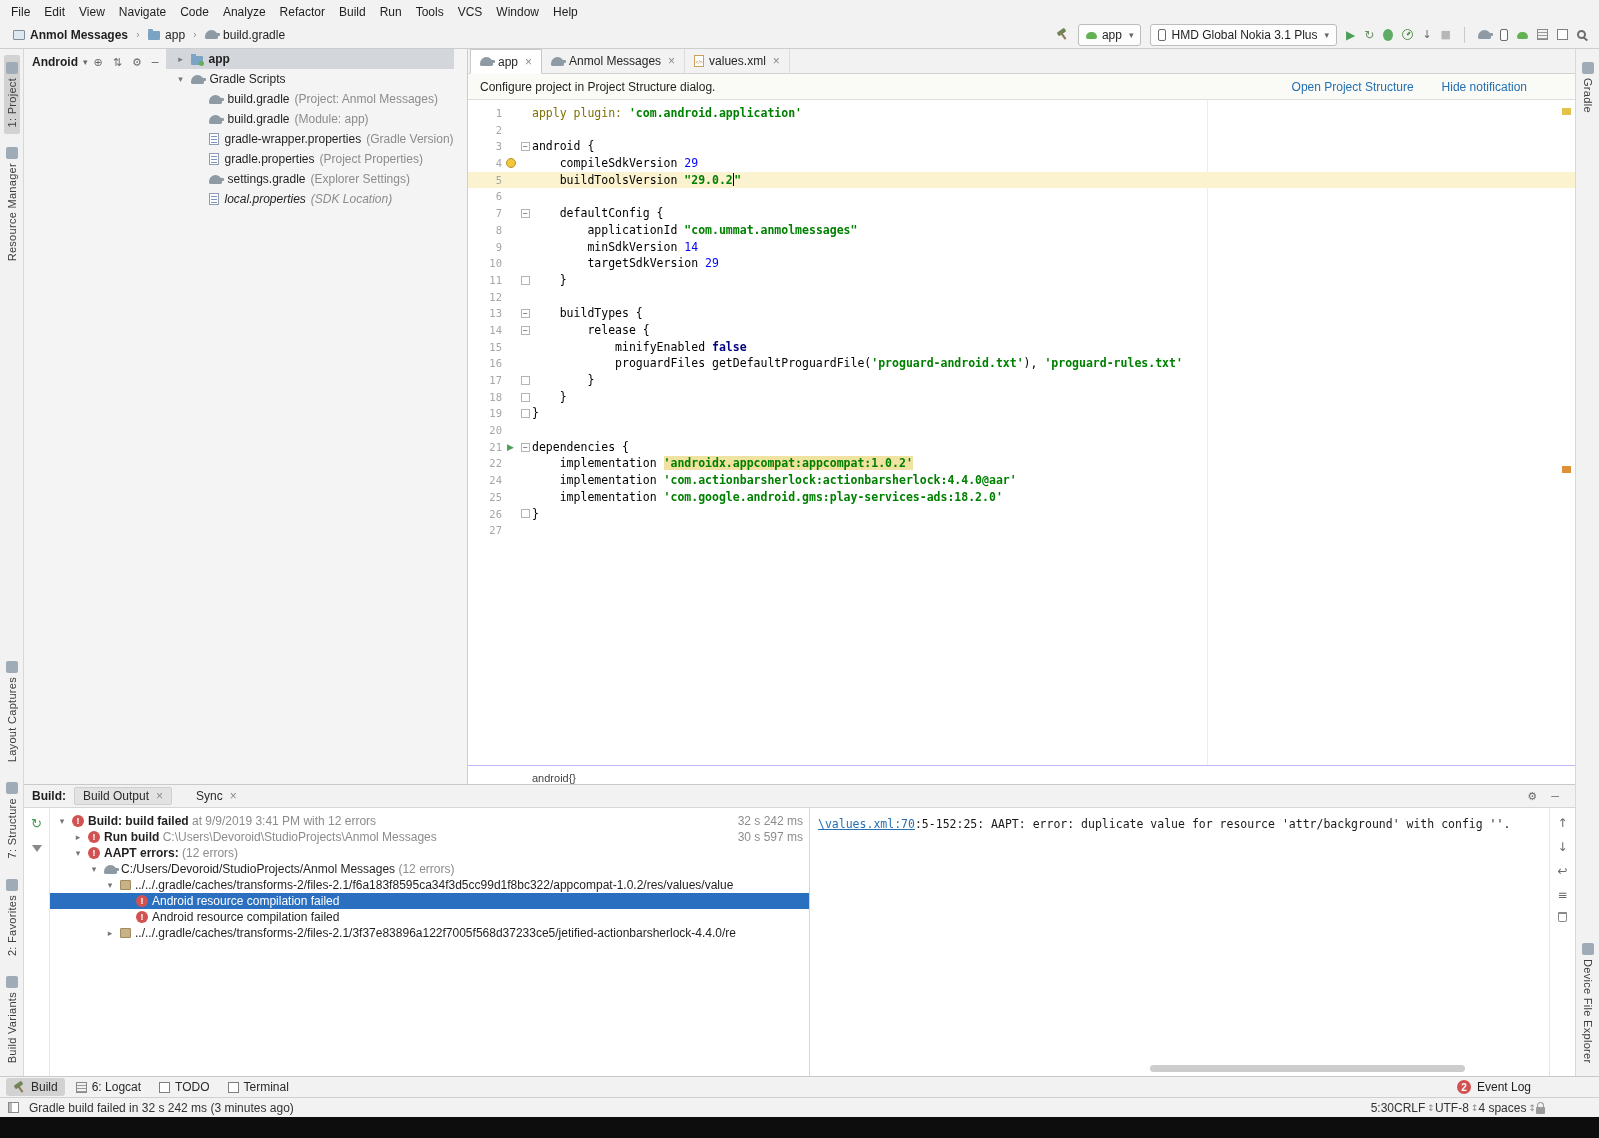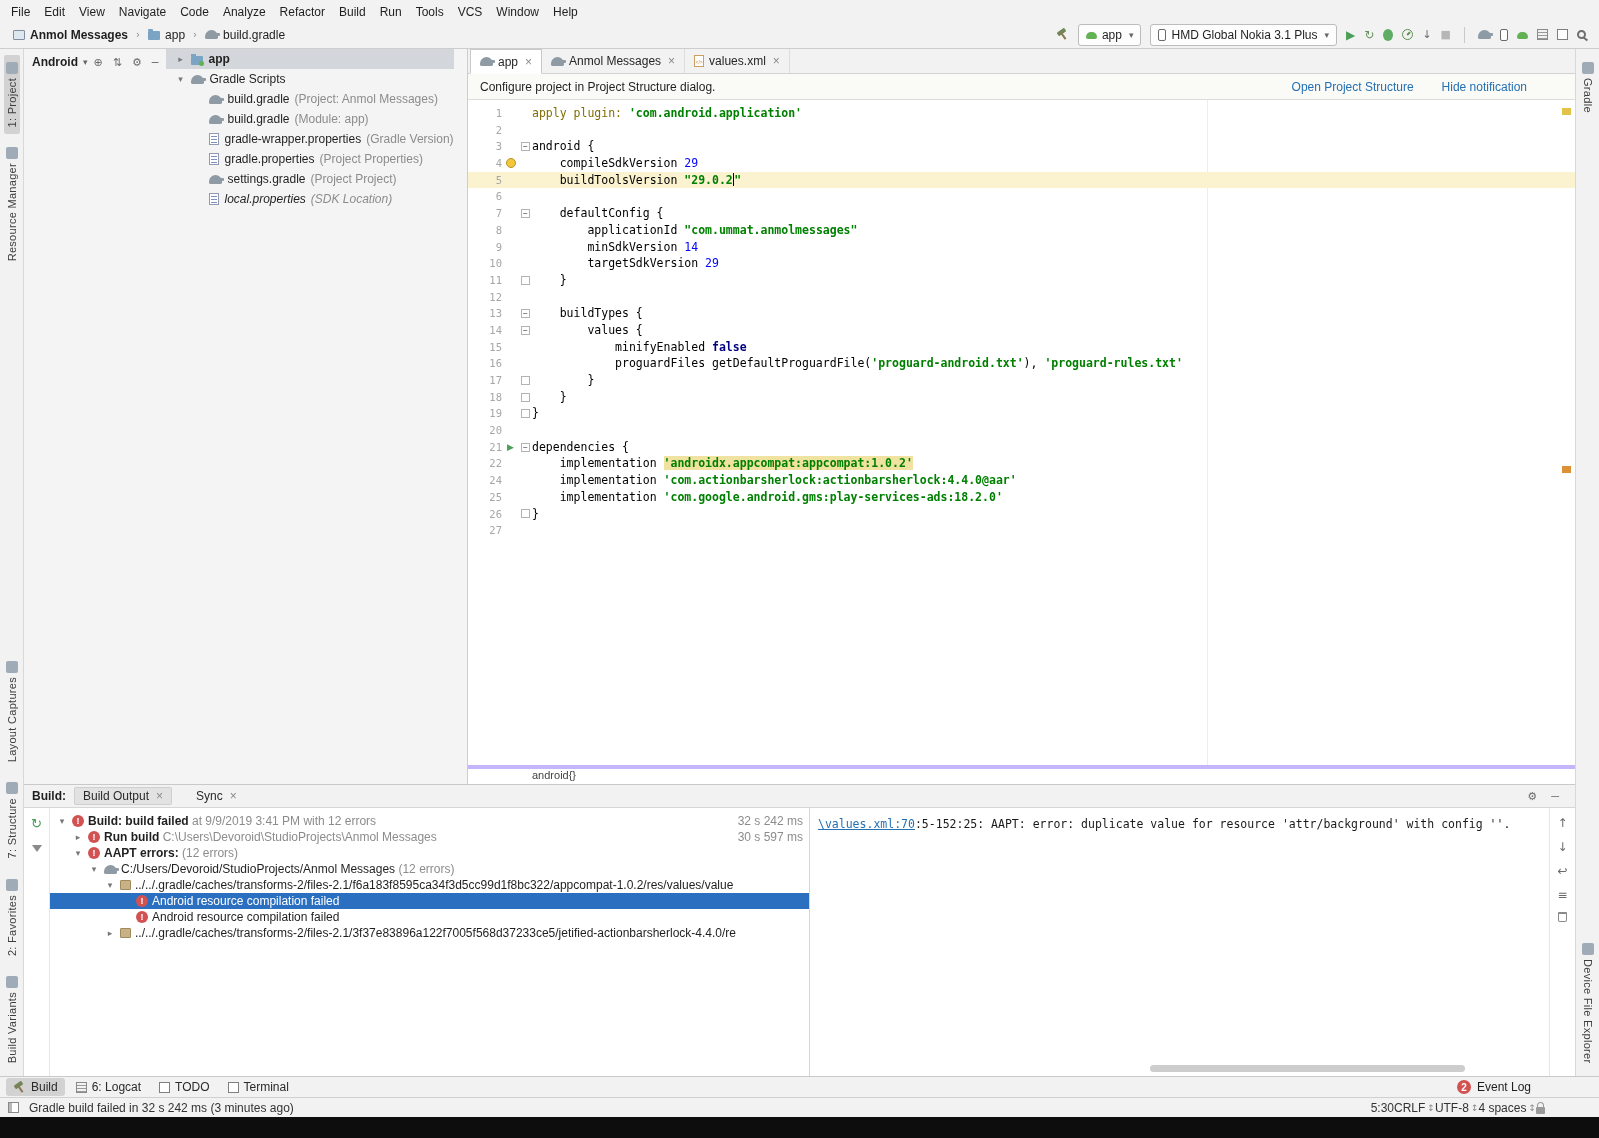--- a/index.html
+++ b/index.html
@@ -73,21 +73,21 @@
 .fold-box{width:9px;height:9px;border:1px solid #b3b3b3;background:#fff;font-size:8px;line-height:7px;text-align:center;color:#555;font-family:"DejaVu Sans Mono",monospace}
 .ctext{flex:1;overflow:hidden}
 .tk-plain{color:#000}
 .tk-kw{color:#000080;font-weight:bold}
 .tk-str{color:#008000;font-weight:bold}
 .tk-strhl{color:#008000;font-weight:bold;background:#f0e2a0}
 .tk-num{color:#0000ff}
 .tk-meta{color:#7f6f00}
 .caret{display:inline-block;width:1.5px;height:13px;background:#000;vertical-align:-2px}
 .stripe-mark{position:absolute;right:4px;width:9px;height:7px;z-index:2}
-.crumb-bar{height:19px;border-top:4px solid #c4b5fd;background:#fff;display:flex;align-items:flex-start;padding-left:64px;font-size:11px;color:#444}
+.crumb-bar{height:19px;border-top:1px solid #c4b5fd;background:#fff;display:flex;align-items:flex-end;padding-left:64px;font-size:11px;color:#444}
 
 
 .build-panel{height:292px;display:flex;flex-direction:column;background:#f2f2f2;border-top:1px solid #c9c9c9}
 .bp-header{height:22px;display:flex;align-items:center;padding:0 8px;gap:8px}
 .bp-label{font-weight:bold}
 .bp-tabs{display:flex;gap:16px}
 .bp-tab{display:inline-flex;align-items:center;gap:5px;padding:1px 8px;border-radius:2px;color:#2a2a2a}
 .bp-tab.selected{background:#e2e2e2;border:1px solid #cfcfcf}
 .bp-hicons{margin-left:auto;display:flex;gap:14px;color:#6a6a6a;padding-right:8px}
 .bp-body{flex:1;display:flex;min-height:0;background:#fff;border-top:1px solid #d6d6d6}
@@ -298,21 +298,21 @@
               <div class="pt-row" style="padding-left: 26px;">
                 <span class="tree-arrow glyph"></span>
                 <span class="icon i-props"></span>
                 <span class="pt-label">gradle.properties</span>
                 <span class="pt-suffix"> (Project Properties)</span>
               </div>
               <div class="pt-row" style="padding-left: 26px;">
                 <span class="tree-arrow glyph"></span>
                 <span class="icon i-gradle"></span>
                 <span class="pt-label">settings.gradle</span>
-                <span class="pt-suffix"> (Project Project)</span>
+                <span class="pt-suffix"> (Explorer Settings)</span>
               </div>
               <div class="pt-row" style="padding-left: 26px; font-style: italic;">
                 <span class="tree-arrow glyph"></span>
                 <span class="icon i-props"></span>
                 <span class="pt-label">local.properties</span>
                 <span class="pt-suffix"> (SDK Location)</span>
               </div>
             </div>
         </div>
 
@@ -350,21 +350,21 @@
                 <div class="code-line"><span class="ln">4</span><span class="gicon"><span class="icon i-bulb"></span></span><span class="fold"></span><span class="ctext"><span class="tk-plain">    compileSdkVersion </span><span class="tk-num">29</span></span></div>
                 <div class="code-line current"><span class="ln">5</span><span class="gicon"></span><span class="fold"></span><span class="ctext"><span class="tk-plain">    buildToolsVersion </span><span class="tk-str">"29.0.2</span><span class="caret"></span><span class="tk-str">"</span></span></div>
                 <div class="code-line"><span class="ln">6</span><span class="gicon"></span><span class="fold"></span><span class="ctext"></span></div>
                 <div class="code-line"><span class="ln">7</span><span class="gicon"></span><span class="fold"><span class="fold-box">−</span></span><span class="ctext"><span class="tk-plain">    defaultConfig {</span></span></div>
                 <div class="code-line"><span class="ln">8</span><span class="gicon"></span><span class="fold"></span><span class="ctext"><span class="tk-plain">        applicationId </span><span class="tk-str">"com.ummat.anmolmessages"</span></span></div>
                 <div class="code-line"><span class="ln">9</span><span class="gicon"></span><span class="fold"></span><span class="ctext"><span class="tk-plain">        minSdkVersion </span><span class="tk-num">14</span></span></div>
                 <div class="code-line"><span class="ln">10</span><span class="gicon"></span><span class="fold"></span><span class="ctext"><span class="tk-plain">        targetSdkVersion </span><span class="tk-num">29</span></span></div>
                 <div class="code-line"><span class="ln">11</span><span class="gicon"></span><span class="fold"><span class="fold-box end"></span></span><span class="ctext"><span class="tk-plain">    }</span></span></div>
                 <div class="code-line"><span class="ln">12</span><span class="gicon"></span><span class="fold"></span><span class="ctext"></span></div>
                 <div class="code-line"><span class="ln">13</span><span class="gicon"></span><span class="fold"><span class="fold-box">−</span></span><span class="ctext"><span class="tk-plain">    buildTypes {</span></span></div>
-                <div class="code-line"><span class="ln">14</span><span class="gicon"></span><span class="fold"><span class="fold-box">−</span></span><span class="ctext"><span class="tk-plain">        values {</span></span></div>
+                <div class="code-line"><span class="ln">14</span><span class="gicon"></span><span class="fold"><span class="fold-box">−</span></span><span class="ctext"><span class="tk-plain">        release {</span></span></div>
                 <div class="code-line"><span class="ln">15</span><span class="gicon"></span><span class="fold"></span><span class="ctext"><span class="tk-plain">            minifyEnabled </span><span class="tk-kw">false</span></span></div>
                 <div class="code-line"><span class="ln">16</span><span class="gicon"></span><span class="fold"></span><span class="ctext"><span class="tk-plain">            proguardFiles getDefaultProguardFile(</span><span class="tk-str">'proguard-android.txt'</span><span class="tk-plain">), </span><span class="tk-str">'proguard-rules.txt'</span></span></div>
                 <div class="code-line"><span class="ln">17</span><span class="gicon"></span><span class="fold"><span class="fold-box end"></span></span><span class="ctext"><span class="tk-plain">        }</span></span></div>
                 <div class="code-line"><span class="ln">18</span><span class="gicon"></span><span class="fold"><span class="fold-box end"></span></span><span class="ctext"><span class="tk-plain">    }</span></span></div>
                 <div class="code-line"><span class="ln">19</span><span class="gicon"></span><span class="fold"><span class="fold-box end"></span></span><span class="ctext"><span class="tk-plain">}</span></span></div>
                 <div class="code-line"><span class="ln">20</span><span class="gicon"></span><span class="fold"></span><span class="ctext"></span></div>
                 <div class="code-line"><span class="ln">21</span><span class="gicon"><span class="runmark glyph">▶</span></span><span class="fold"><span class="fold-box">−</span></span><span class="ctext"><span class="tk-plain">dependencies {</span></span></div>
                 <div class="code-line"><span class="ln">22</span><span class="gicon"></span><span class="fold"></span><span class="ctext"><span class="tk-plain">    implementation </span><span class="tk-strhl">'androidx.appcompat:appcompat:1.0.2'</span></span></div>
                 <div class="code-line"><span class="ln">24</span><span class="gicon"></span><span class="fold"></span><span class="ctext"><span class="tk-plain">    implementation </span><span class="tk-str">'com.actionbarsherlock:actionbarsherlock:4.4.0@aar'</span></span></div>
                 <div class="code-line"><span class="ln">25</span><span class="gicon"></span><span class="fold"></span><span class="ctext"><span class="tk-plain">    implementation </span><span class="tk-str">'com.google.android.gms:play-services-ads:18.2.0'</span></span></div>

